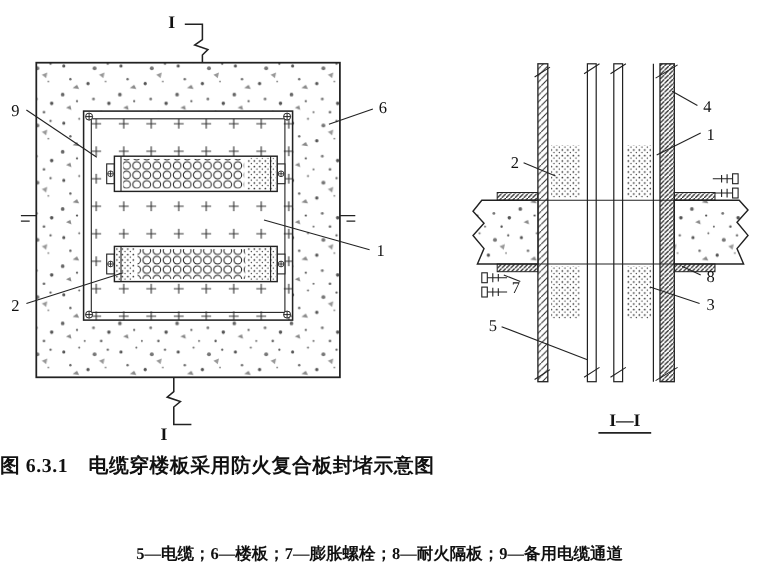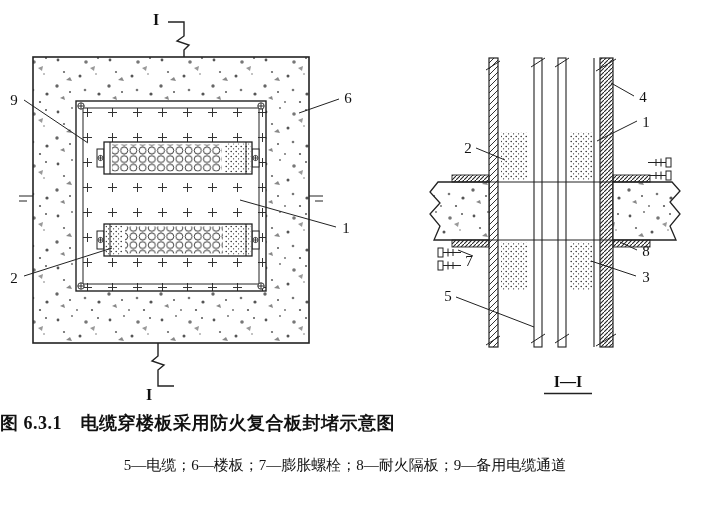--- a/index.html
+++ b/index.html
@@ -14,21 +14,21 @@
   }
   svg text.mark{font-weight:700;font-size:16px;}
   .caption{
     position:absolute;top:411px;left:0;width:680px;text-align:left;
     font-size:18px;font-weight:700;letter-spacing:0.5px;
   }
   .legend-line{
     position:absolute;left:0;width:690px;text-align:center;font-size:15px;
   }
   .legend-line.l1{top:448px;}
-  .legend-line.l2{top:456px;}
+  .legend-line.l2{top:494px;font-weight:bold;}
 </style>
 </head>
 <body>
 
 <div class="page">
 
 <svg width="703" height="405" viewBox="0 0 703 405">
   <defs>
     <pattern id="stipple" width="52" height="52" patternUnits="userSpaceOnUse">
       <rect width="52" height="52" fill="#ffffff"></rect>

